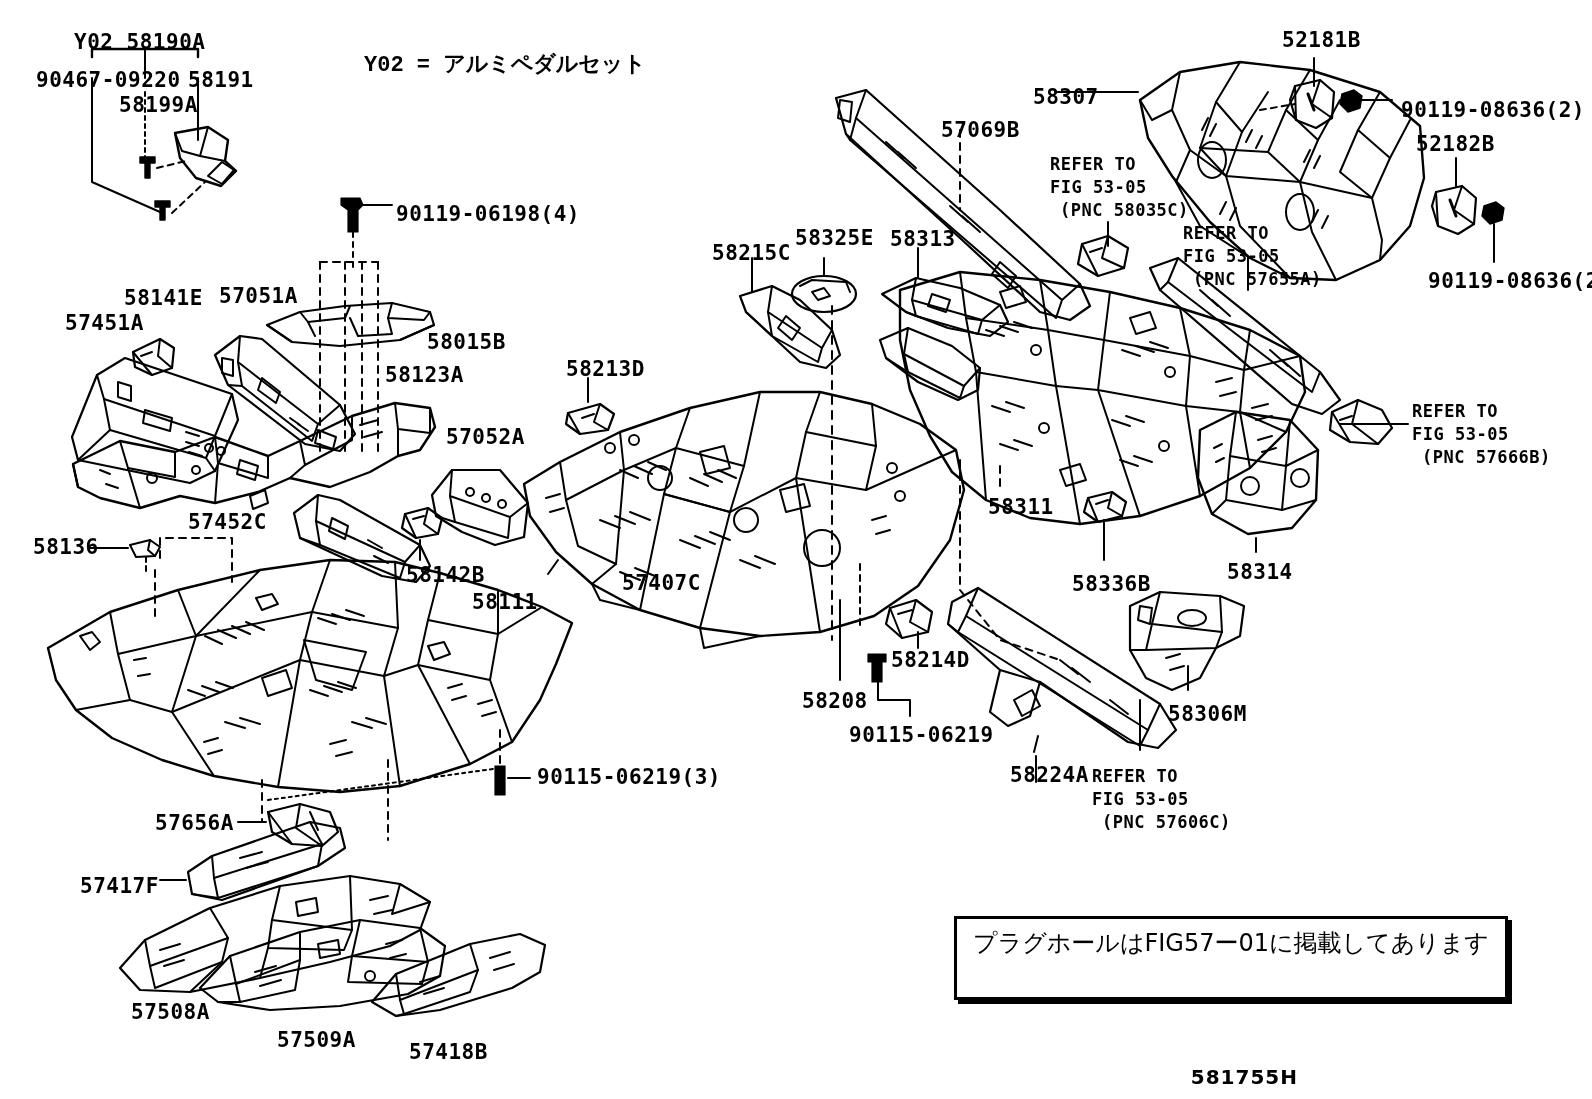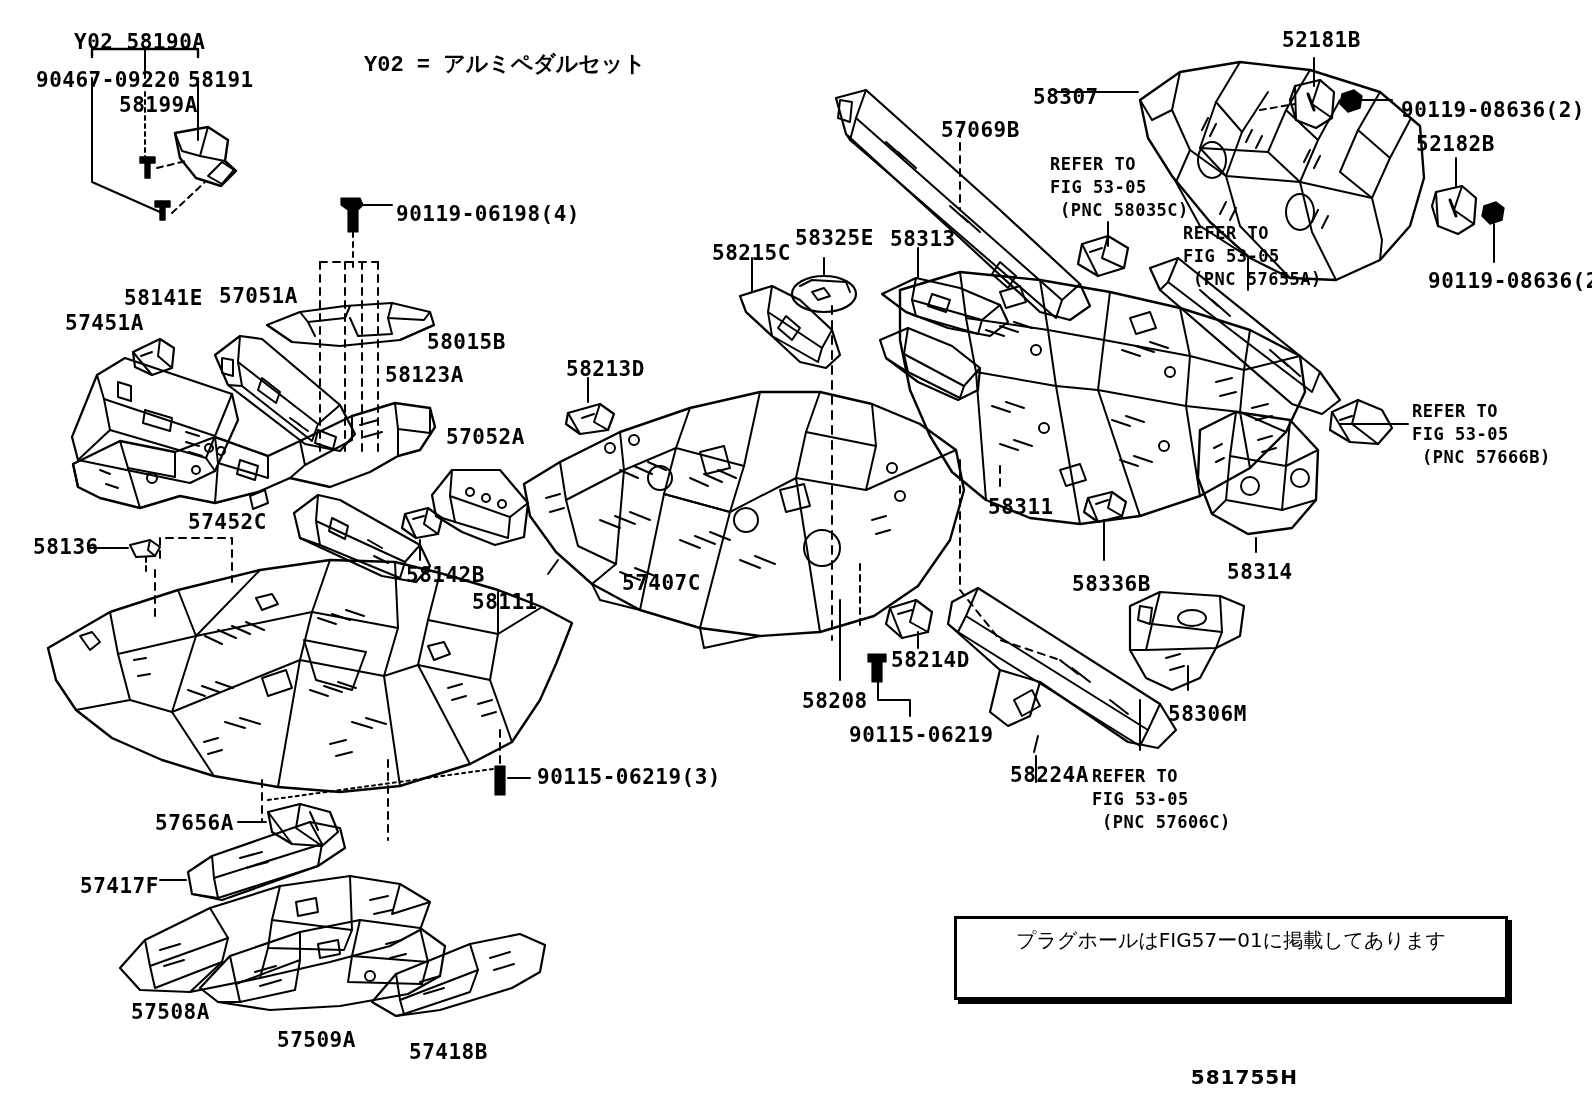--- a/index.html
+++ b/index.html
@@ -20,21 +20,21 @@
     font-family:Liberation Mono, monospace;
     font-weight:bold;font-size:22px;letter-spacing:0px;
   }
   .refer{font-size:17px;line-height:23px;}
   #notebox{
     position:absolute;border:3px solid #000;background:#fff;
     box-shadow:4px 4px 0 #000;
   }
   #notebox .l1{
     font-family:"DejaVu Sans","Liberation Sans",sans-serif;
-    font-size:20px;font-weight:normal;text-align:center;padding-top:8px;letter-spacing:0px;
+    font-size:24px;font-weight:normal;text-align:center;padding-top:8px;letter-spacing:0px;
   }
   #notebox .l2{
     font-family:"DejaVu Sans Mono","Liberation Mono",monospace;
     font-size:19px;font-weight:bold;text-align:center;padding-top:6px;letter-spacing:1px;
   }
   #figid{
     position:absolute;right:14px;bottom:10px;
     font-family:"DejaVu Sans","Liberation Sans",sans-serif;
     font-weight:bold;font-size:20px;letter-spacing:1px;
   }

